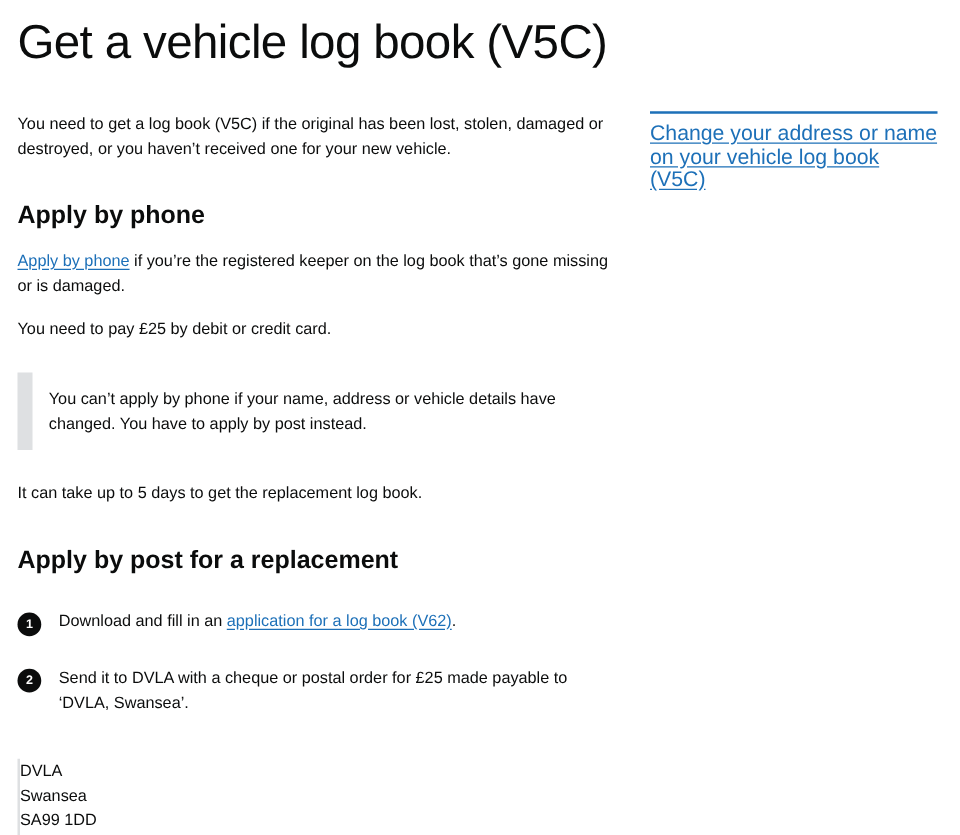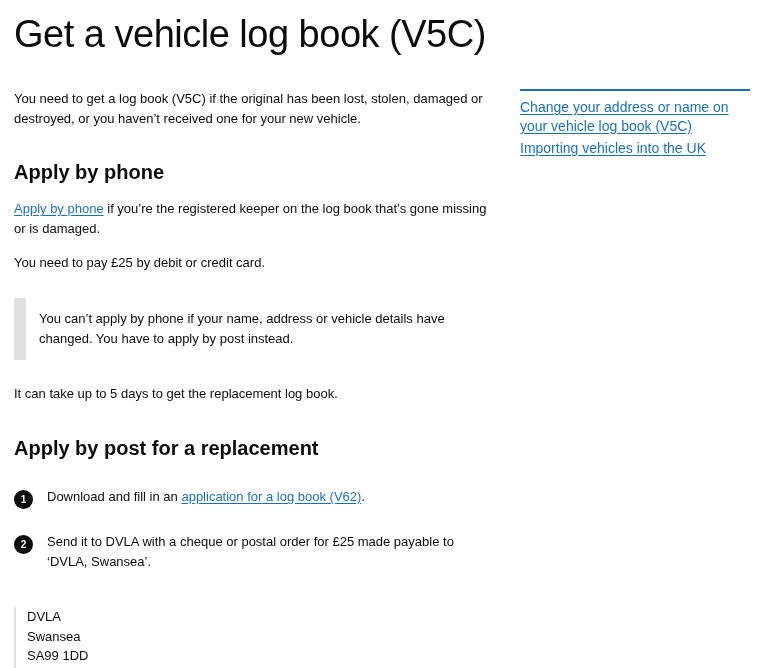--- a/index.html
+++ b/index.html
@@ -33,28 +33,28 @@
     .step-num {
       flex: 0 0 auto; width: 19px; height: 19px; border-radius: 50%;
       background: #0b0c0c; color: #fff; font-size: 10px; font-weight: 700;
       display: flex; align-items: center; justify-content: center;
       margin-top: 3px; margin-right: 14px;
     }
     .step-text { flex: 1; }
 
     .address {
       position: absolute; left: 14px; top: 607px; width: 200px; height: 61px;
-      border-left: 2px solid #dee0e2; padding-left: 11px;
+      border-left: 2px solid #dee0e2; 
     }
     .address .p { line-height: 19.5px; }
 
     .sidebar { position: absolute; left: 520px; top: 89px; width: 230px; border-top: 2px solid #1d70b8; }
     .sidebar-title { font-size: 14.5px; font-weight: 700; margin-top: 11px; line-height: 20px; }
     .sidebar-list { list-style: none; margin-top: 7px; }
-    .sidebar-list li { font-size: 14px; line-height: 18.5px; margin-bottom: 4px; }
+    .sidebar-list li { font-size: 17px; line-height: 18.5px; margin-bottom: 4px; }
     .sidebar-list a { color: #1d70b8; text-decoration: underline; text-underline-offset: 2px; }
   </style>
 </head>
 <body>
 
 <h1 class="page-title">Get a vehicle log book (V5C)</h1>
 
 <p class="p intro">You need to get a log book (V5C) if the original has been lost, stolen, damaged or destroyed, or you haven’t received one for your new vehicle.</p>
 
 <h2 class="h2 h-phone">Apply by phone</h2>
@@ -83,15 +83,14 @@
 
 <div class="address">
   <p class="p">DVLA</p>
   <p class="p">Swansea</p>
   <p class="p">SA99 1DD</p>
 </div>
 
 <aside class="sidebar">
   <ul class="sidebar-list">
     <li><a href="#">Change your address or name on your vehicle log book (V5C)</a></li>
-    <li><a href="#">Importing vehicles into the UK</a></li>
   </ul>
 </aside>
 
 </body></html>

